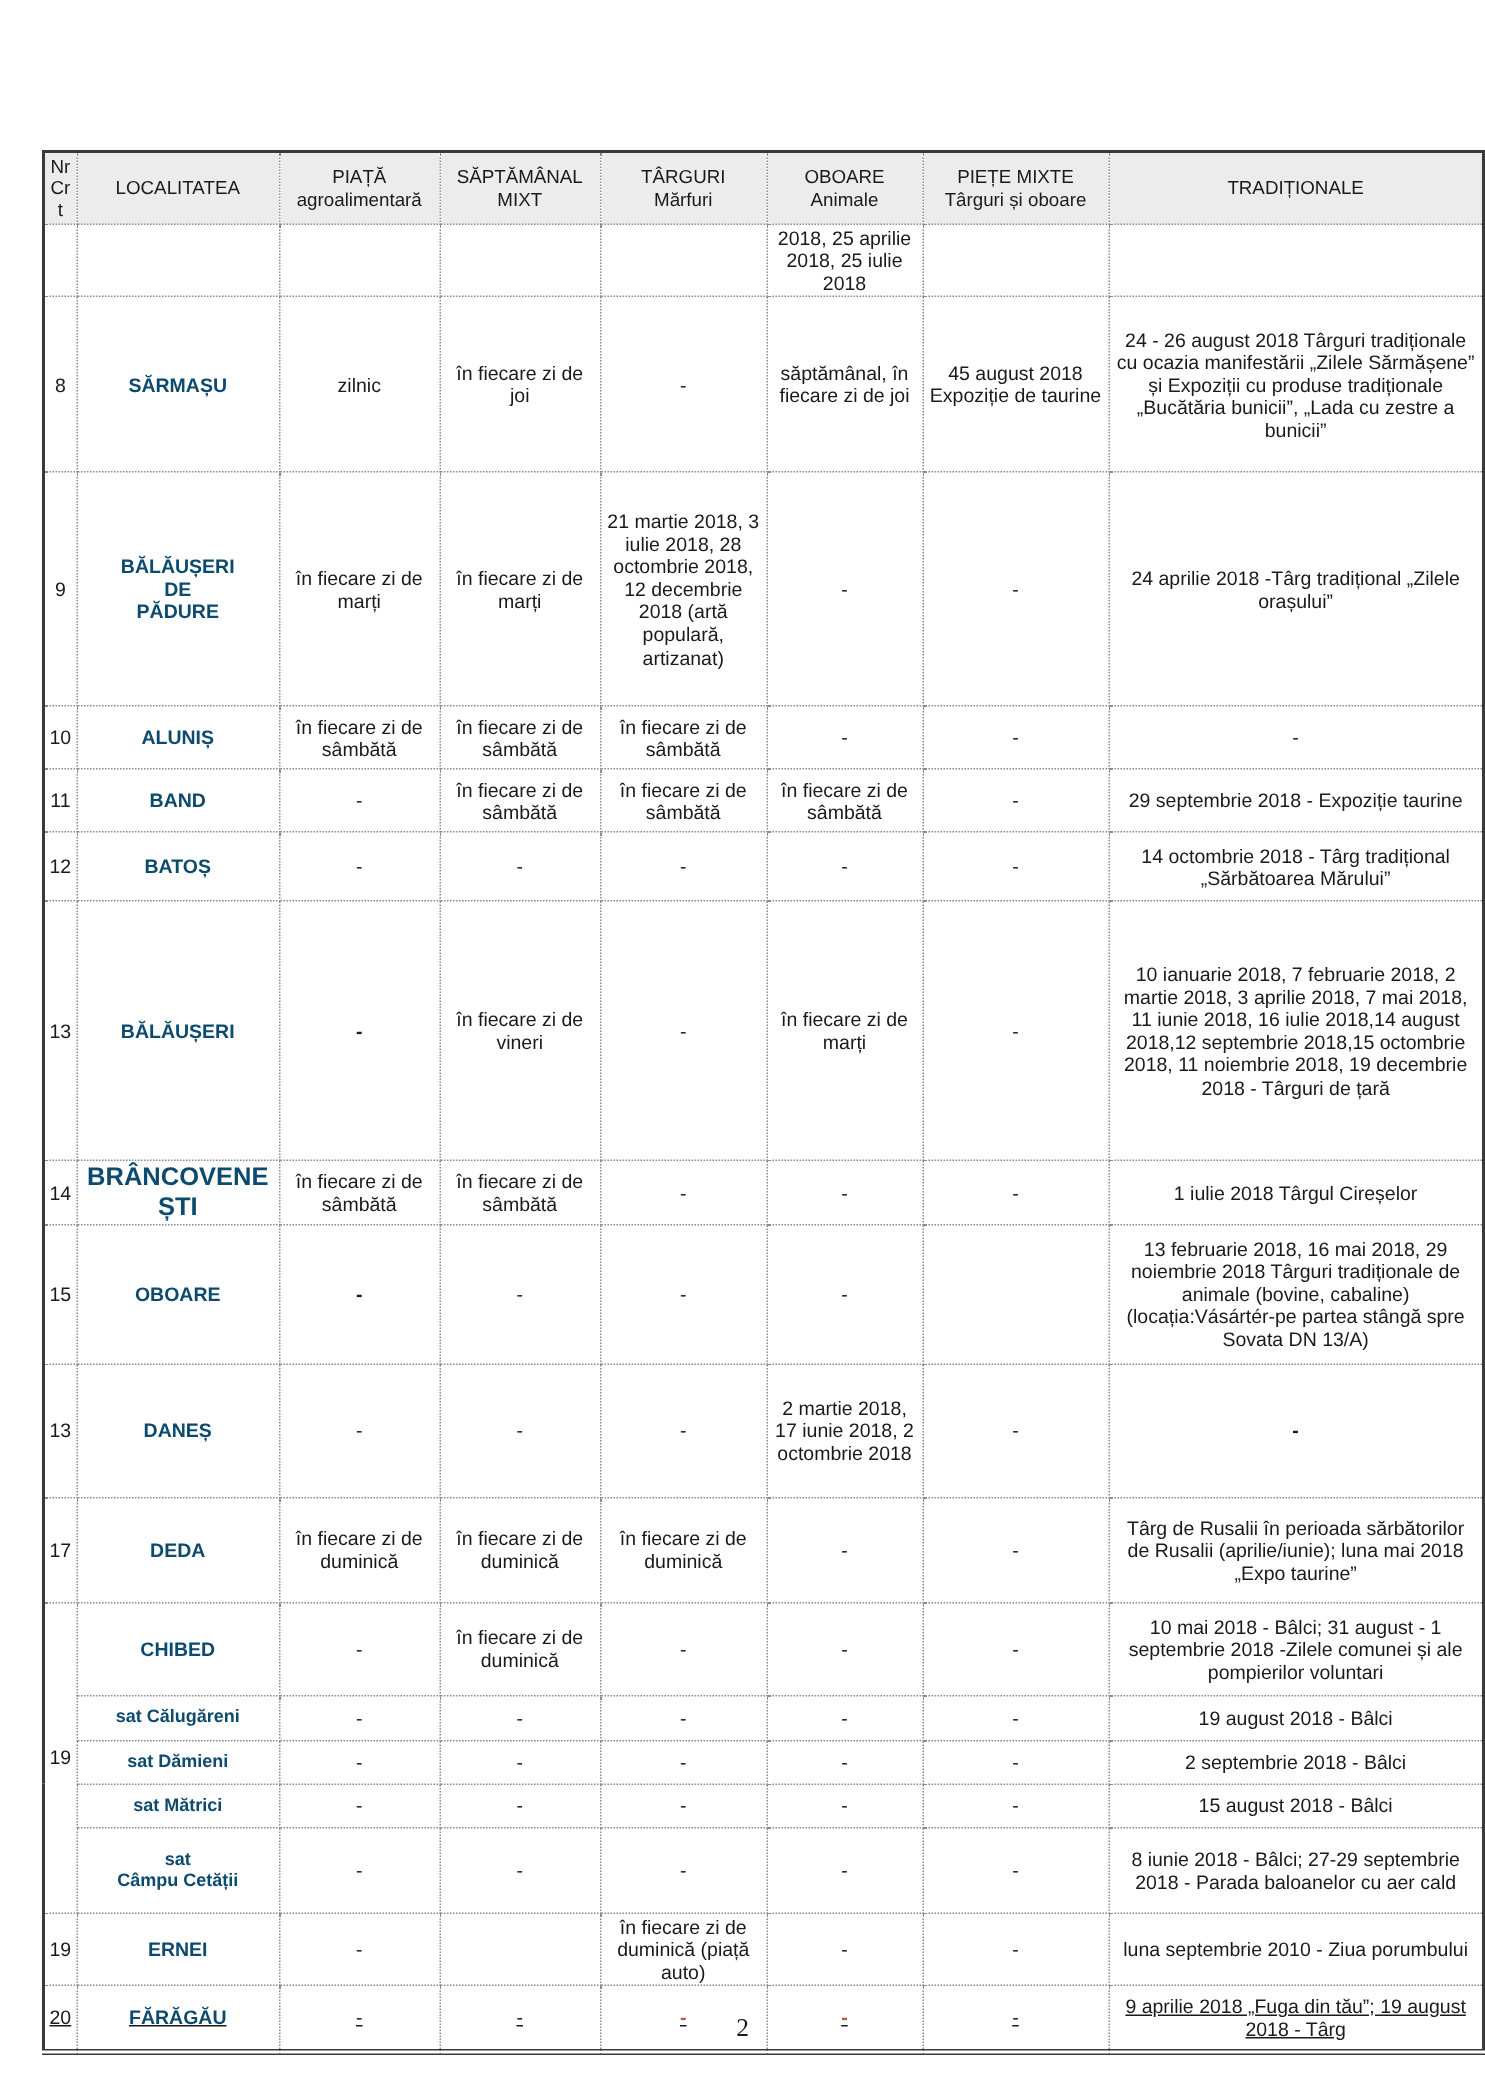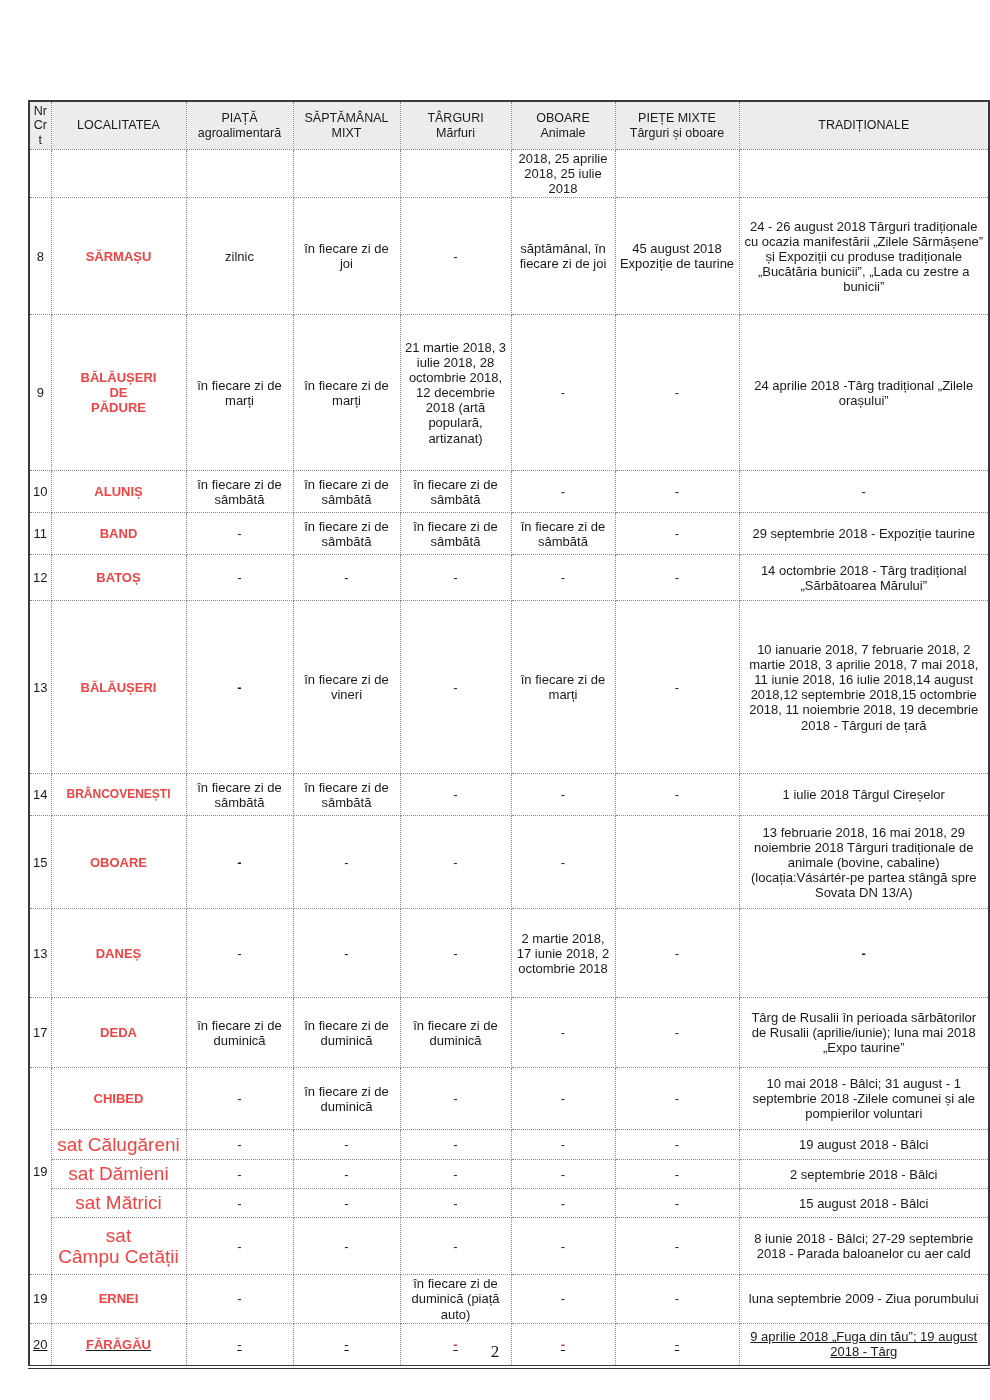--- a/index.html
+++ b/index.html
@@ -35,27 +35,27 @@
     background:#ececec;
     font-weight:normal;
     font-size:12.5px;
     line-height:1.15;
     padding:2px 2px;
   }
   td.nr{font-size:12px;padding:1px 1px;}
   td.loc{
     text-align:left;
     padding-left:7px;
-    color:#ef4444;
+    color:#0c4a6e;
     font-weight:bold;
     font-size:15px;
     line-height:1.05;
   }
-  td.loc.small{font-size:12px;}
-  td.loc.sat{font-size:19px;font-weight:normal;line-height:1.15;}
+  td.loc.small{font-size:17px;}
+  td.loc.sat{font-size:12px;font-weight:bold;line-height:1.15;}
   td.bold{font-weight:bold;}
   td.red{color:#c0504d;font-weight:bold;}
   .page-number{
     position:absolute;
     left:0;top:1342px;width:990px;
     text-align:center;
     font-family:"Liberation Serif","DejaVu Serif",serif;
     font-size:17px;
     color:#1a1a1a;
   }
@@ -254,21 +254,21 @@
           <td>8 iunie 2018 - Bâlci; 27-29 septembrie 2018 - Parada baloanelor cu aer cald</td>
         </tr>
         <tr style="height: 46px;">
           <td class="nr">19</td>
           <td class="loc ">ERNEI</td>
           <td>-</td>
           <td></td>
           <td>în fiecare zi de duminică (piață auto)</td>
           <td>-</td>
           <td>-</td>
-          <td>luna septembrie 2009 - Ziua porumbului</td>
+          <td>luna septembrie 2010 - Ziua porumbului</td>
         </tr>
         <tr style="height: 44px; text-decoration: underline;">
           <td class="nr">20</td>
           <td class="loc ">FĂRĂGĂU</td>
           <td>-</td>
           <td>-</td>
           <td class="red">-</td>
           <td class="red">-</td>
           <td>-</td>
           <td>9 aprilie 2018 „Fuga din tău”; 19 august 2018 - Târg</td>

